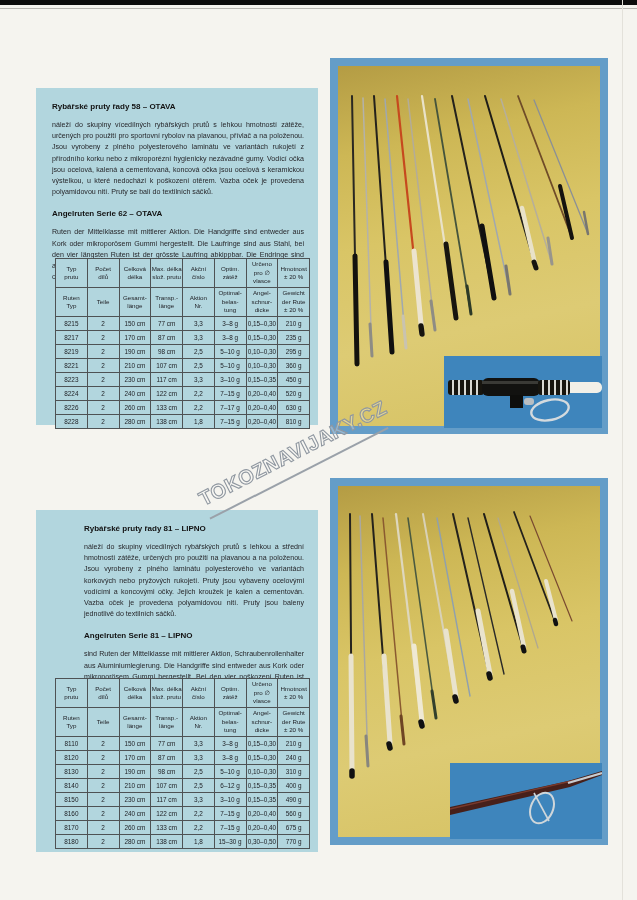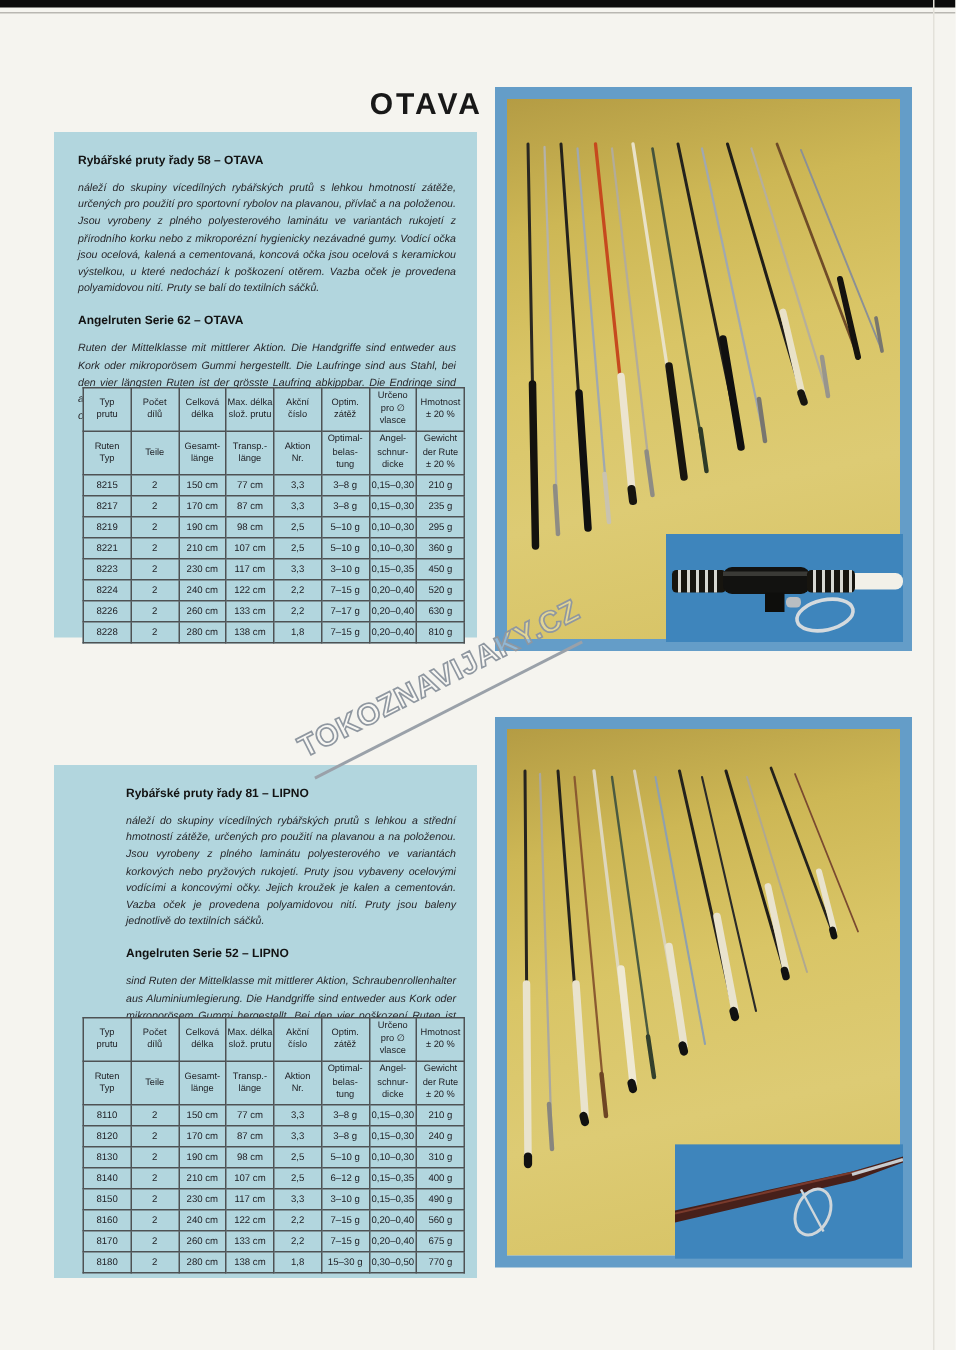--- a/index.html
+++ b/index.html
@@ -20,21 +20,21 @@
   #otava-title{left:210px;top:59px;width:112px;}
   #lipno-title{left:210px;top:476px;width:108px;}
 
   .panel{
     position:absolute;left:36px;width:282px;background:#b2d6de;
     box-sizing:border-box;padding:14px 14px 0 16px;
   }
   #otava-panel{top:88px;height:337px;}
   #lipno-panel{top:510px;height:342px;padding-left:48px;}
   .panel h3{margin:0 0 9px 0;font-size:8px;font-weight:bold;color:#121212;}
-  .panel p{margin:0 0 11px 0;font-size:7.1px;line-height:1.58;color:#26262a;text-align:justify;font-style:italic;}
+  .panel p{margin:0 0 11px 0;font-size:7.1px;line-height:1.58;color:#26262a;text-align:justify;}
 
   table.spec-table{
     position:absolute;left:19px;width:255px;border-collapse:collapse;table-layout:fixed;
     background:#b2d6de;
   }
   #otava-table{top:170px;}
   #lipno-table{top:168px;}
   .spec-table th,.spec-table td{
     border:1px solid #4e5254;text-align:center;vertical-align:middle;
     font-weight:normal;color:#1d1d22;padding:1px 0;
@@ -66,21 +66,20 @@
   }
 </style>
 </head>
 <body>
 
 <div class="page">
   <div class="scan-top-strip"></div>
   <div class="scan-top-line"></div>
   <div class="scan-right-edge"></div>
 
-  <div class="section-title" id="otava-title">OTAVA</div>
 
   <div class="panel" id="otava-panel">
     <h3>Rybářské pruty řady 58 – OTAVA</h3>
     <p>náleží do skupiny vícedílných rybářských prutů s lehkou hmotností zátěže, určených pro použití pro sportovní rybolov na plavanou, přívlač a na položenou. Jsou vyrobeny z plného polyesterového laminátu ve variantách rukojetí z přírodního korku nebo z mikroporézní hygienicky nezávadné gumy. Vodící očka jsou ocelová, kalená a cementovaná, koncová očka jsou ocelová s keramickou výstelkou, u které nedochází k poškození otěrem. Vazba oček je provedena polyamidovou nití. Pruty se balí do textilních sáčků.</p>
     <h3>Angelruten Serie 62 – OTAVA</h3>
     <p>Ruten der Mittelklasse mit mittlerer Aktion. Die Handgriffe sind entweder aus Kork oder mikroporösem Gummi hergestellt. Die Laufringe sind aus Stahl, bei den vier längsten Ruten ist der grösste Laufring abkippbar. Die Endringe sind aus Keramik, Schraubenrollenhalter aus Aluminium. Die Bindung in Standard–oder Luxusausführung.</p>
     <table class="spec-table" id="otava-table">
       <thead>
           <tr>
             <th>Typ
@@ -276,21 +275,21 @@
       </svg>
     </div>
   </div>
 
   <div class="watermark">TOKOZNAVIJAKY.CZ</div>
 
 
   <div class="panel" id="lipno-panel">
     <h3>Rybářské pruty řady 81 – LIPNO</h3>
     <p>náleží do skupiny vícedílných rybářských prutů s lehkou a střední hmotností zátěže, určených pro použití na plavanou a na položenou. Jsou vyrobeny z plného laminátu polyesterového ve variantách korkových nebo pryžových rukojetí. Pruty jsou vybaveny ocelovými vodícími a koncovými očky. Jejich kroužek je kalen a cementován. Vazba oček je provedena polyamidovou nití. Pruty jsou baleny jednotlivě do textilních sáčků.</p>
-    <h3>Angelruten Serie 52 – LIPNO</h3>
+    <h3>Angelruten Serie 81 – LIPNO</h3>
     <p>sind Ruten der Mittelklasse mit mittlerer Aktion, Schraubenrollenhalter aus Aluminiumlegierung. Die Handgriffe sind entweder aus Kork oder mikroporösem Gummi hergestellt. Bei den vier poškození Ruten ist der grösste Laufring abkippbar. Die Bindung in Standard – oder Luxusausführung.</p>
     <table class="spec-table" id="lipno-table">
       <thead>
           <tr>
             <th>Typ
 prutu</th>
             <th>Počet
 dílů</th>
             <th>Celková
 délka</th>

